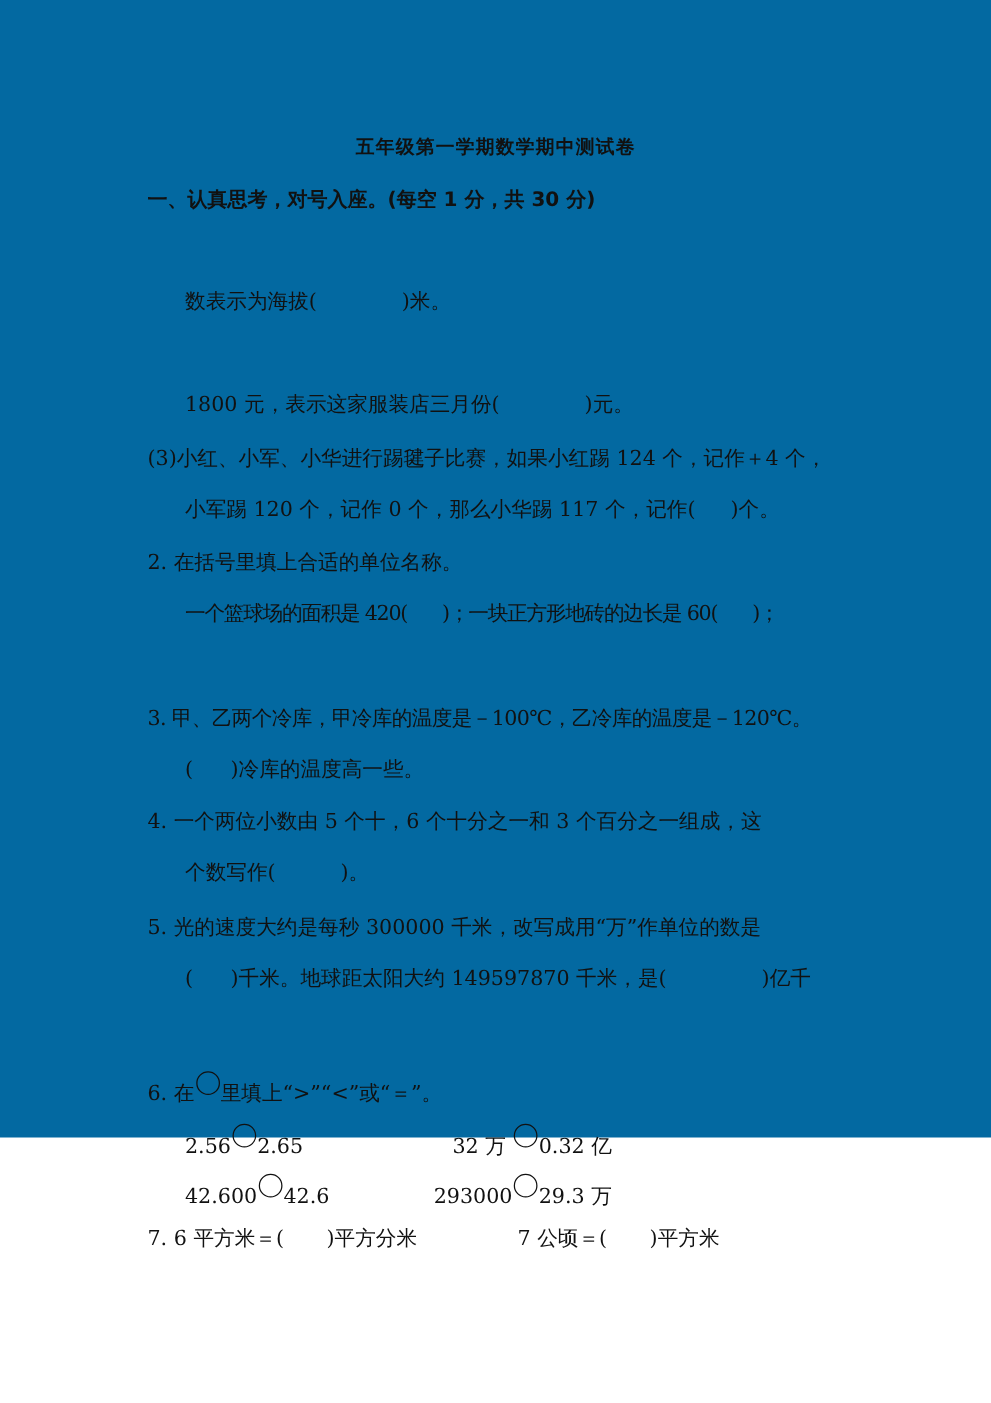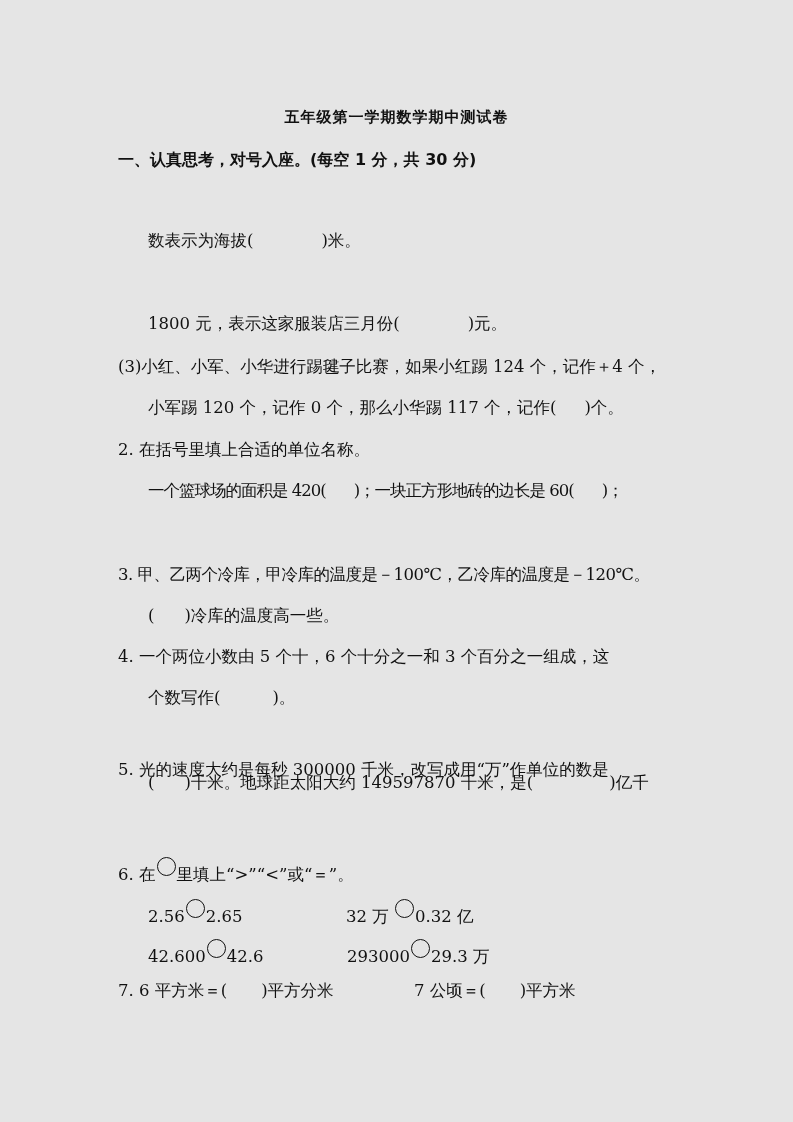--- a/index.html
+++ b/index.html
@@ -11,22 +11,22 @@
       width: 793px;
       height: 1122px;
       position: relative;
       overflow: hidden;
       font-family: "DejaVu Serif", "Liberation Serif", serif;
       color: #111111;
     }
     .page {
       position: absolute;
       left: 0; top: 0;
-      width: 793px; height: 1122px;
-      background: #e5e5e5;
+      width: 793px; height: 910px;
+      background: #0369a1;
     }
     .line {
       position: absolute;
       white-space: nowrap;
       font-size: 16.5px;
       line-height: 22px;
       height: 22px;
     }
     .title {
       position: absolute;
@@ -89,33 +89,33 @@
   <div class="line" style="top:564px; left:118px; letter-spacing:-0.5px;">3. 甲、乙两个冷库，甲冷库的温度是－100℃，乙冷库的温度是－120℃。</div>
   <div class="line" style="top:605px; left:148px;">
     <span>(</span><span class="blank" style="width:30px;"></span><span>)冷库的温度高一些。</span>
   </div>
 
   <div class="line" style="top:646px; left:118px;">4.  一个两位小数由 5 个十，6 个十分之一和 3 个百分之一组成，这</div>
   <div class="line" style="top:687px; left:148px;">
     <span>个数写作(</span><span class="blank" style="width:52px;"></span><span>)。</span>
   </div>
 
-  <div class="line" style="top:731px; left:118px;margin-top:28px;">5.  光的速度大约是每秒 300000 千米，改写成用“万”作单位的数是</div>
+  <div class="line" style="top:731px; left:118px;">5.  光的速度大约是每秒 300000 千米，改写成用“万”作单位的数是</div>
   <div class="line" style="top:772px; left:148px;">
     <span>(</span><span class="blank" style="width:30px;"></span><span>)千米。地球距太阳大约 149597870 千米，是(</span><span class="blank" style="width:76px;"></span><span>)亿千</span>
   </div>
 
   <div class="line" style="top:857px; left:118px;">
     <span>6.  在</span><span class="circle"></span><span>里填上“&gt;”“&lt;”或“＝”。</span>
   </div>
 
   <div class="line" style="top:899px; left:148px;">
     <span>2.56</span><span class="circle"></span><span>2.65</span>
   </div>
-  <div class="line" style="top:899px; left:346px;">
+  <div class="line" style="top:899px; left:362px;">
     <span>32 万 </span><span class="circle"></span><span>0.32 亿</span>
   </div>
 
   <div class="line" style="top:939px; left:148px;text-align:right;">
     <span>42.600</span><span class="circle"></span><span>42.6</span>
   </div>
   <div class="line" style="top:939px; left:347px;">
     <span>293000</span><span class="circle"></span><span>29.3 万</span>
   </div>
 

